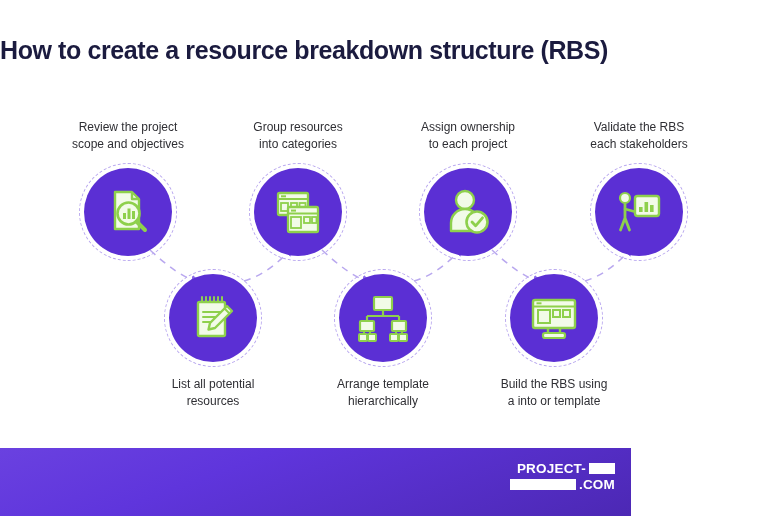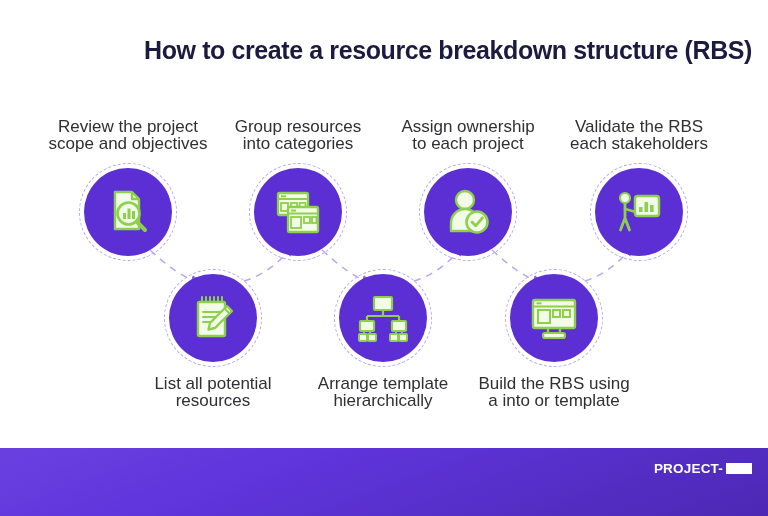--- a/index.html
+++ b/index.html
@@ -7,22 +7,22 @@
     width:768px;height:516px;
     background:#ffffff;
     font-family:"Liberation Sans", sans-serif;
     overflow:hidden;
     position:relative;
   }
   .canvas{position:relative;width:768px;height:516px;}
 
   .title{
     position:absolute;
-    left:0;right:16px;top:36px;
-    text-align:right;
+    left:0;right:4px;top:36px;
+    text-align:left;
     font-size:25px;
     font-weight:bold;
     letter-spacing:-0.4px;
     color:#1b1b3f;
     white-space:nowrap;
   }
 
   
   .connectors{position:absolute;left:0;top:0;width:768px;height:430px;}
 
@@ -44,32 +44,32 @@
     background:#5b2fd4;
     display:flex;align-items:center;justify-content:center;
   }
   .disc svg{display:block;}
 
   .caption{
     position:absolute;
     width:210px;
     left:-105px;
     text-align:center;
-    font-size:17px;
+    font-size:12px;
     line-height:16.5px;
     color:#2f2f34;
     white-space:pre-line;
   }
   .cap-top{bottom:60px;}
   .cap-bottom{top:58px;}
 
   
   .footer{
     position:absolute;left:0;bottom:0;
-    width:768px;height:68px;
+    width:631px;height:68px;
     background:linear-gradient(160deg,#6a41e0 0%,#5f35dc 35%,#4c28b4 100%);
   }
   .logo{
     position:absolute;right:16px;top:13px;
     color:#ffffff;
     font-size:13.5px;
     font-weight:bold;
     line-height:15.5px;
     letter-spacing:0.2px;
     text-align:right;
@@ -227,16 +227,20 @@
     <div class="caption cap-bottom">Build the RBS using
 a into or template</div>
   </div>
 
   <div class="footer">
     <div class="logo">
       <div class="logo-row">
         <span>PROJECT-</span>
         <span class="bar bar-a"></span>
       </div>
+      <div class="logo-row">
+        <span class="bar bar-b"></span>
+        <span>.COM</span>
+      </div>
     </div>
   </div>
 
 </div>
 
 </body></html>

